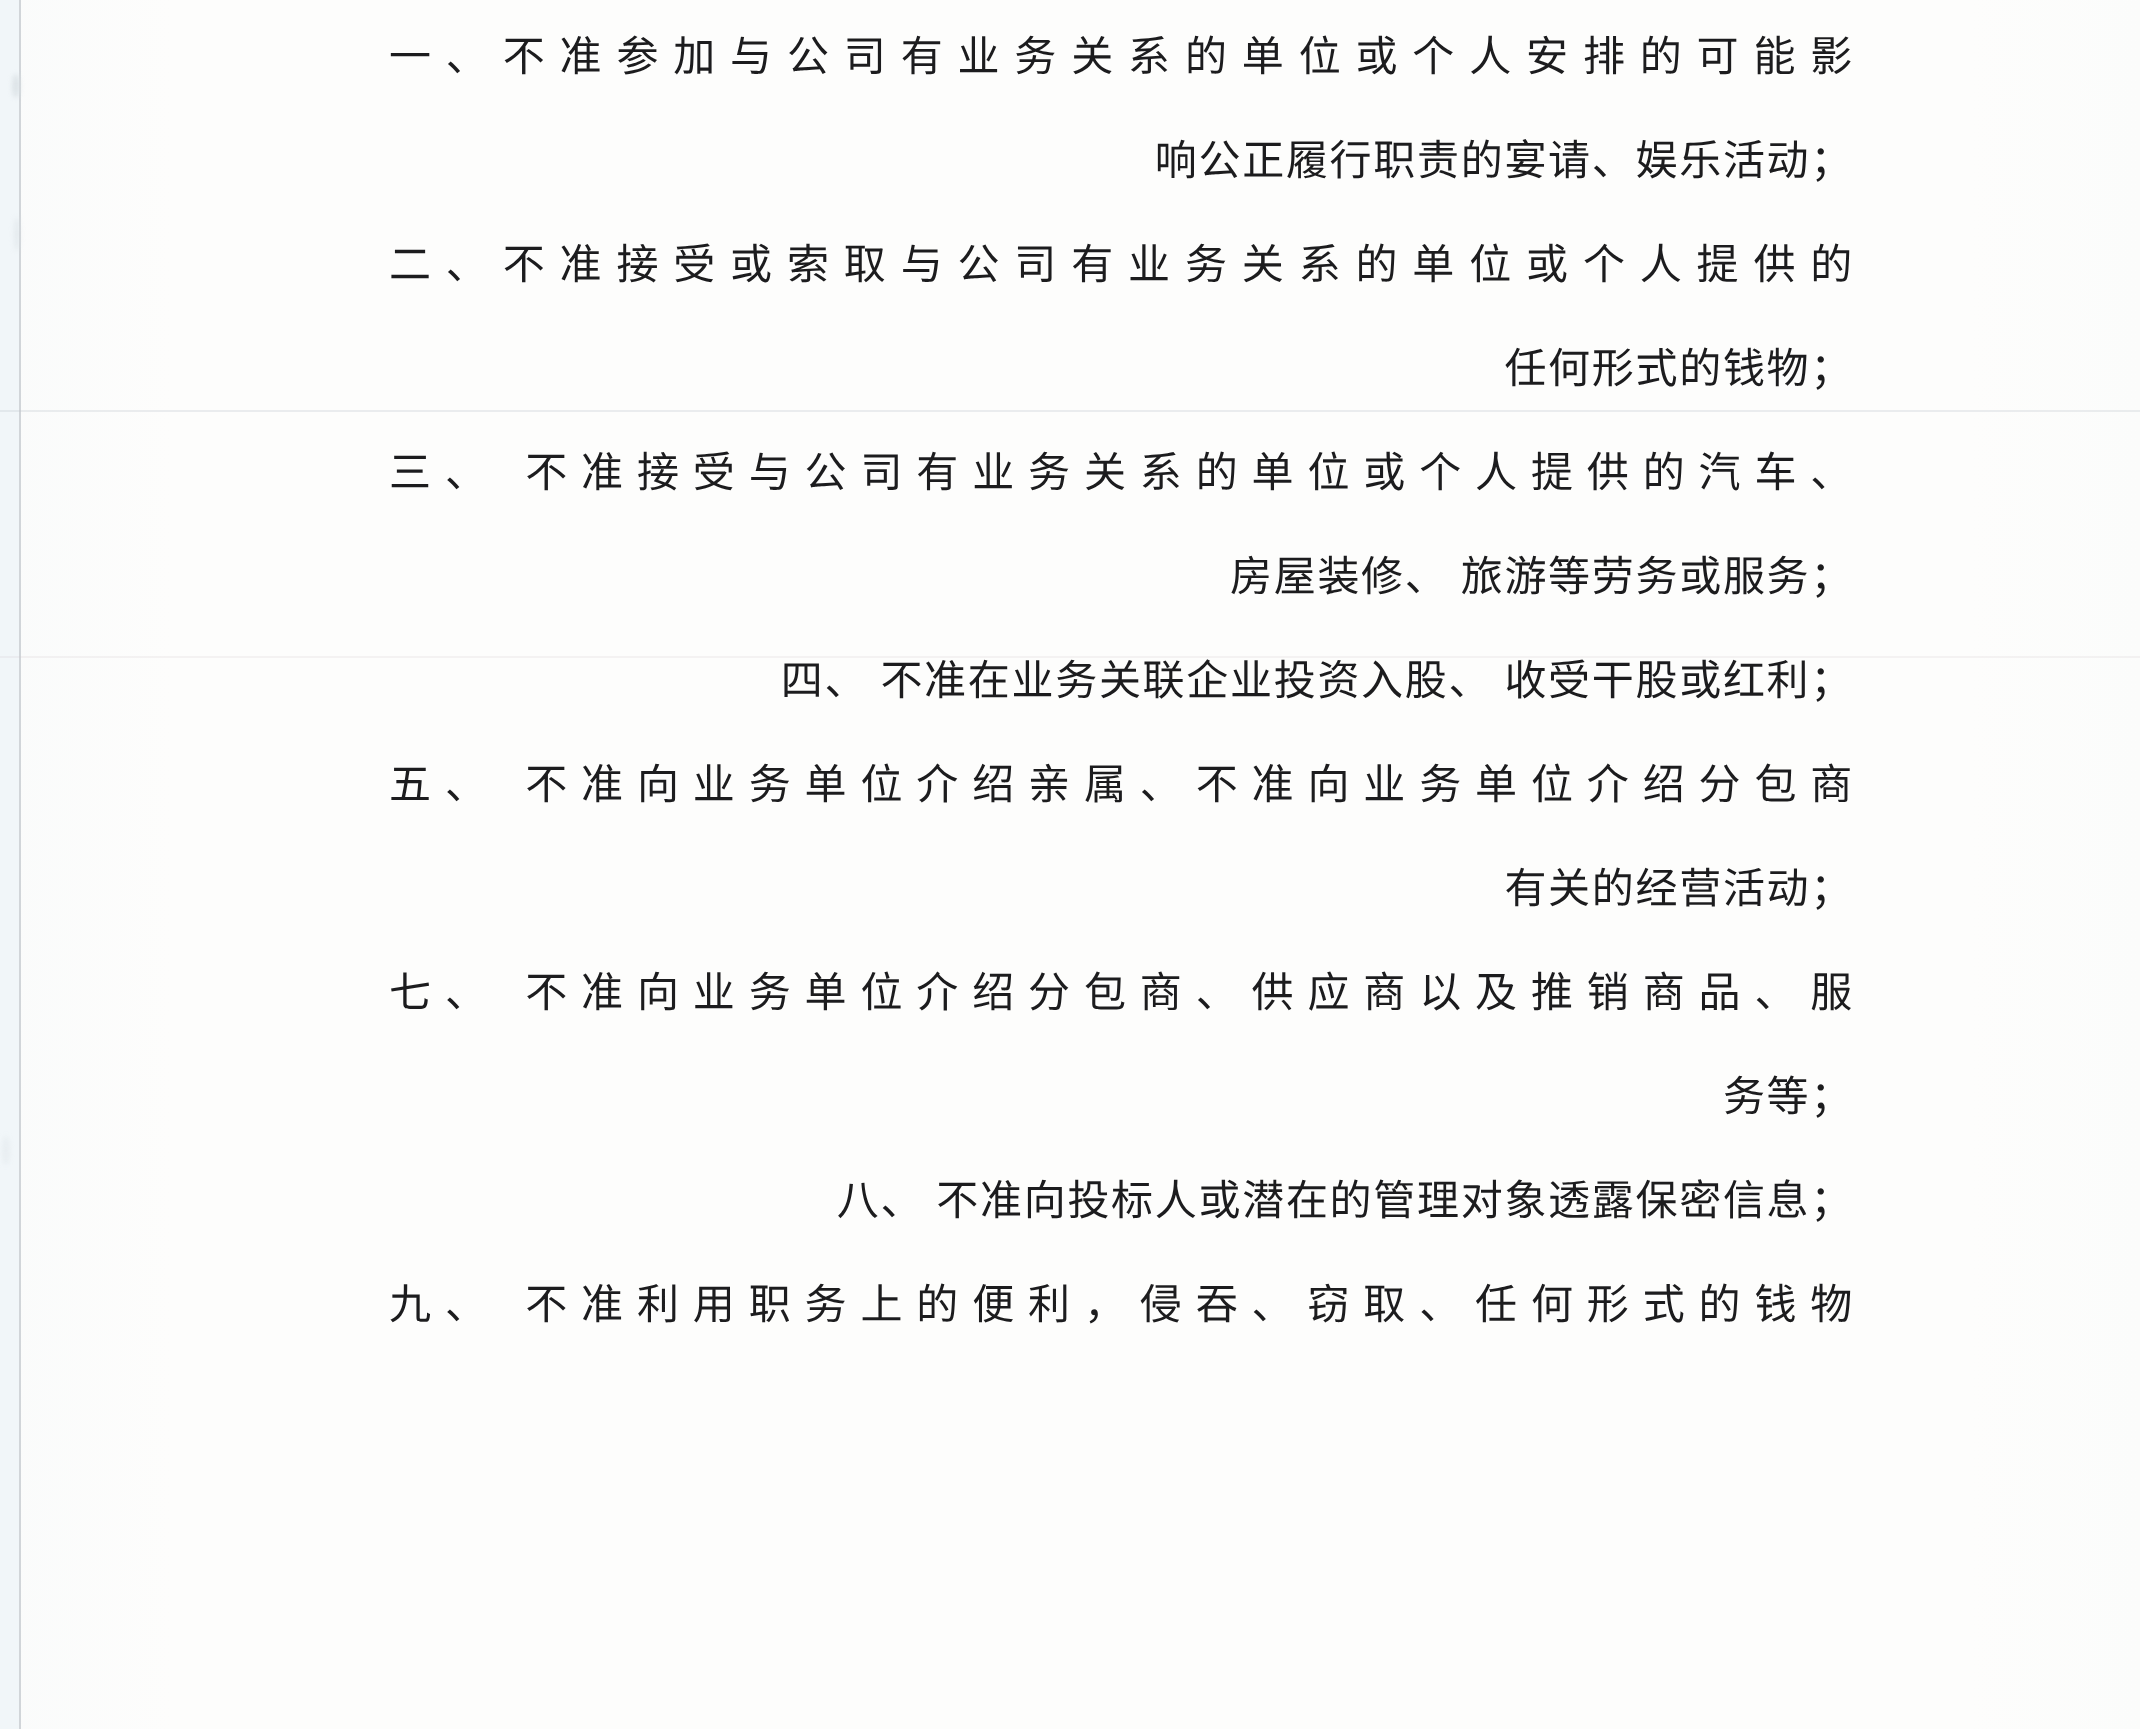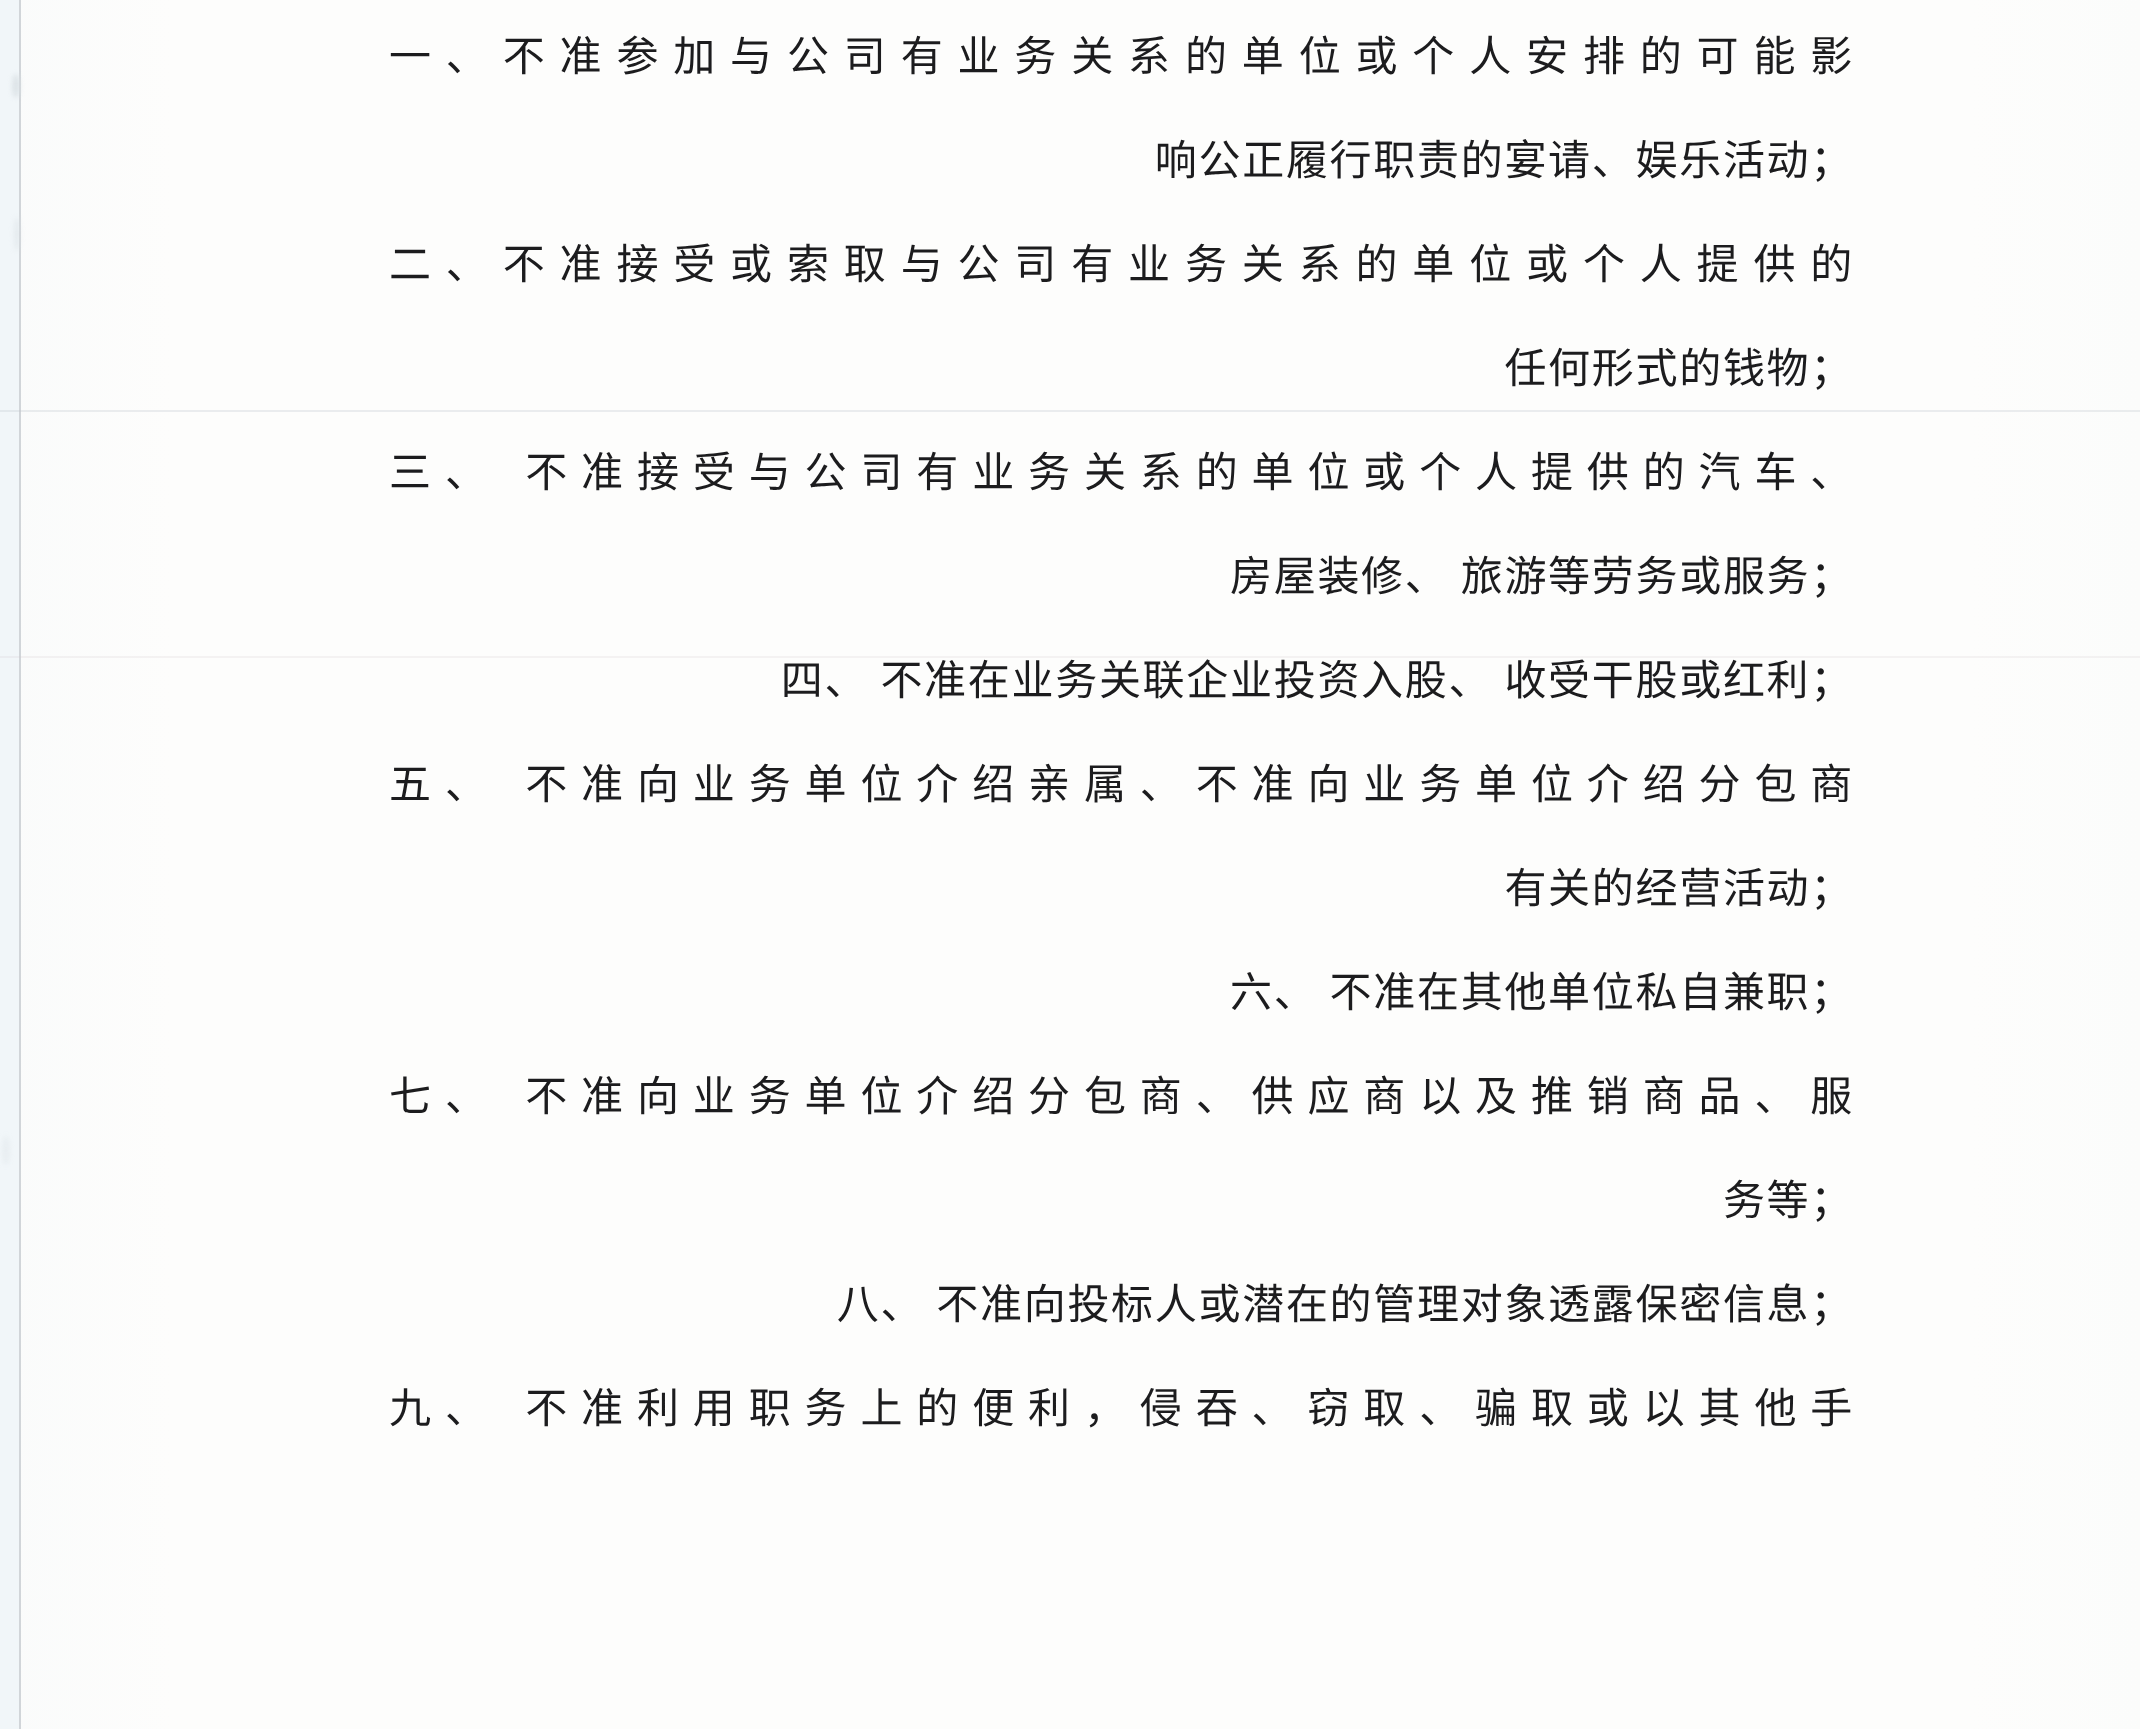--- a/index.html
+++ b/index.html
@@ -90,21 +90,20 @@
   <div class="text-block">
     <div class="line indent justify">一、不准参加与公司有业务关系的单位或个人安排的可能影</div>
     <div class="line">响公正履行职责的宴请、娱乐活动；</div>
     <div class="line indent justify">二、不准接受或索取与公司有业务关系的单位或个人提供的</div>
     <div class="line">任何形式的钱物；</div>
     <div class="line indent justify">三、 不准接受与公司有业务关系的单位或个人提供的汽车、</div>
     <div class="line">房屋装修、 旅游等劳务或服务；</div>
     <div class="line indent">四、 不准在业务关联企业投资入股、 收受干股或红利；</div>
     <div class="line indent justify">五、 不准向业务单位介绍亲属、不准向业务单位介绍分包商</div>
     <div class="line">有关的经营活动；</div>
-    <div class="line indent">六、 不准在其他单位私自兼职；</div>
     <div class="line indent justify">七、 不准向业务单位介绍分包商、供应商以及推销商品、服</div>
     <div class="line">务等；</div>
     <div class="line indent">八、 不准向投标人或潜在的管理对象透露保密信息；</div>
-    <div class="line indent justify">九、 不准利用职务上的便利，侵吞、窃取、骗取或以其他手</div>
+    <div class="line indent justify">九、 不准利用职务上的便利，侵吞、窃取、任何形式的钱物</div>
   </div>
 
 </div>
 
 
 </body></html>

